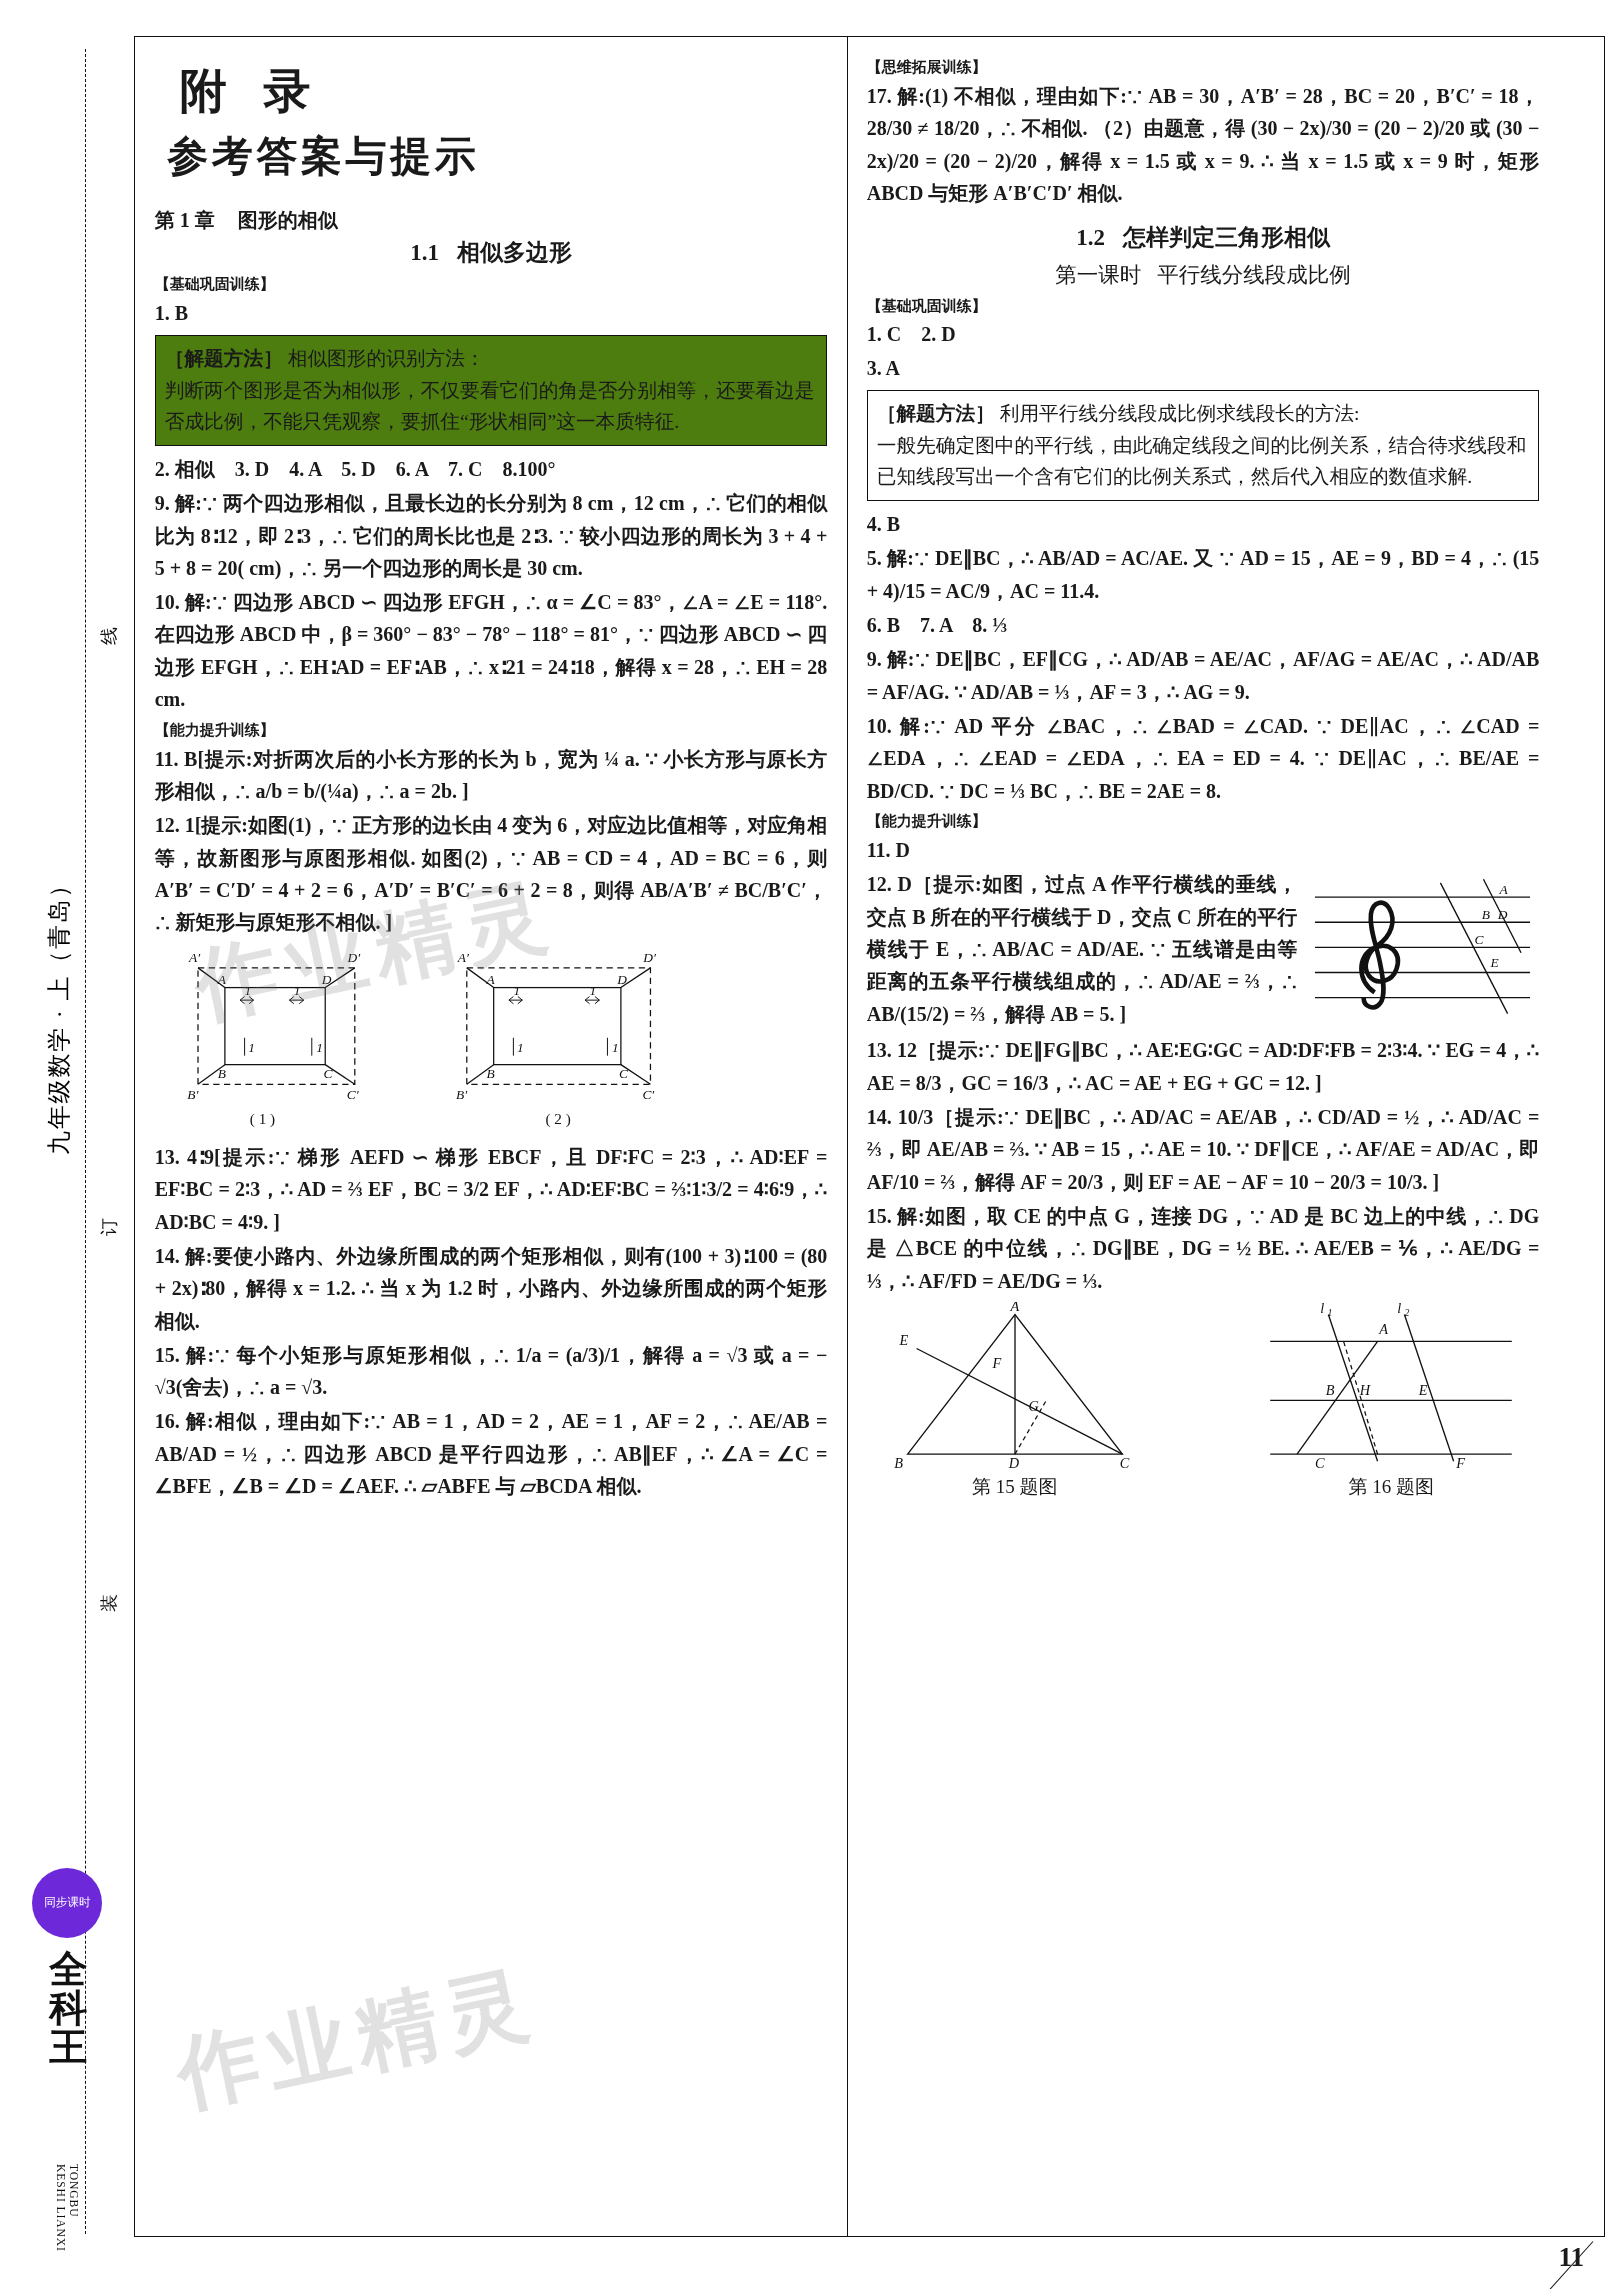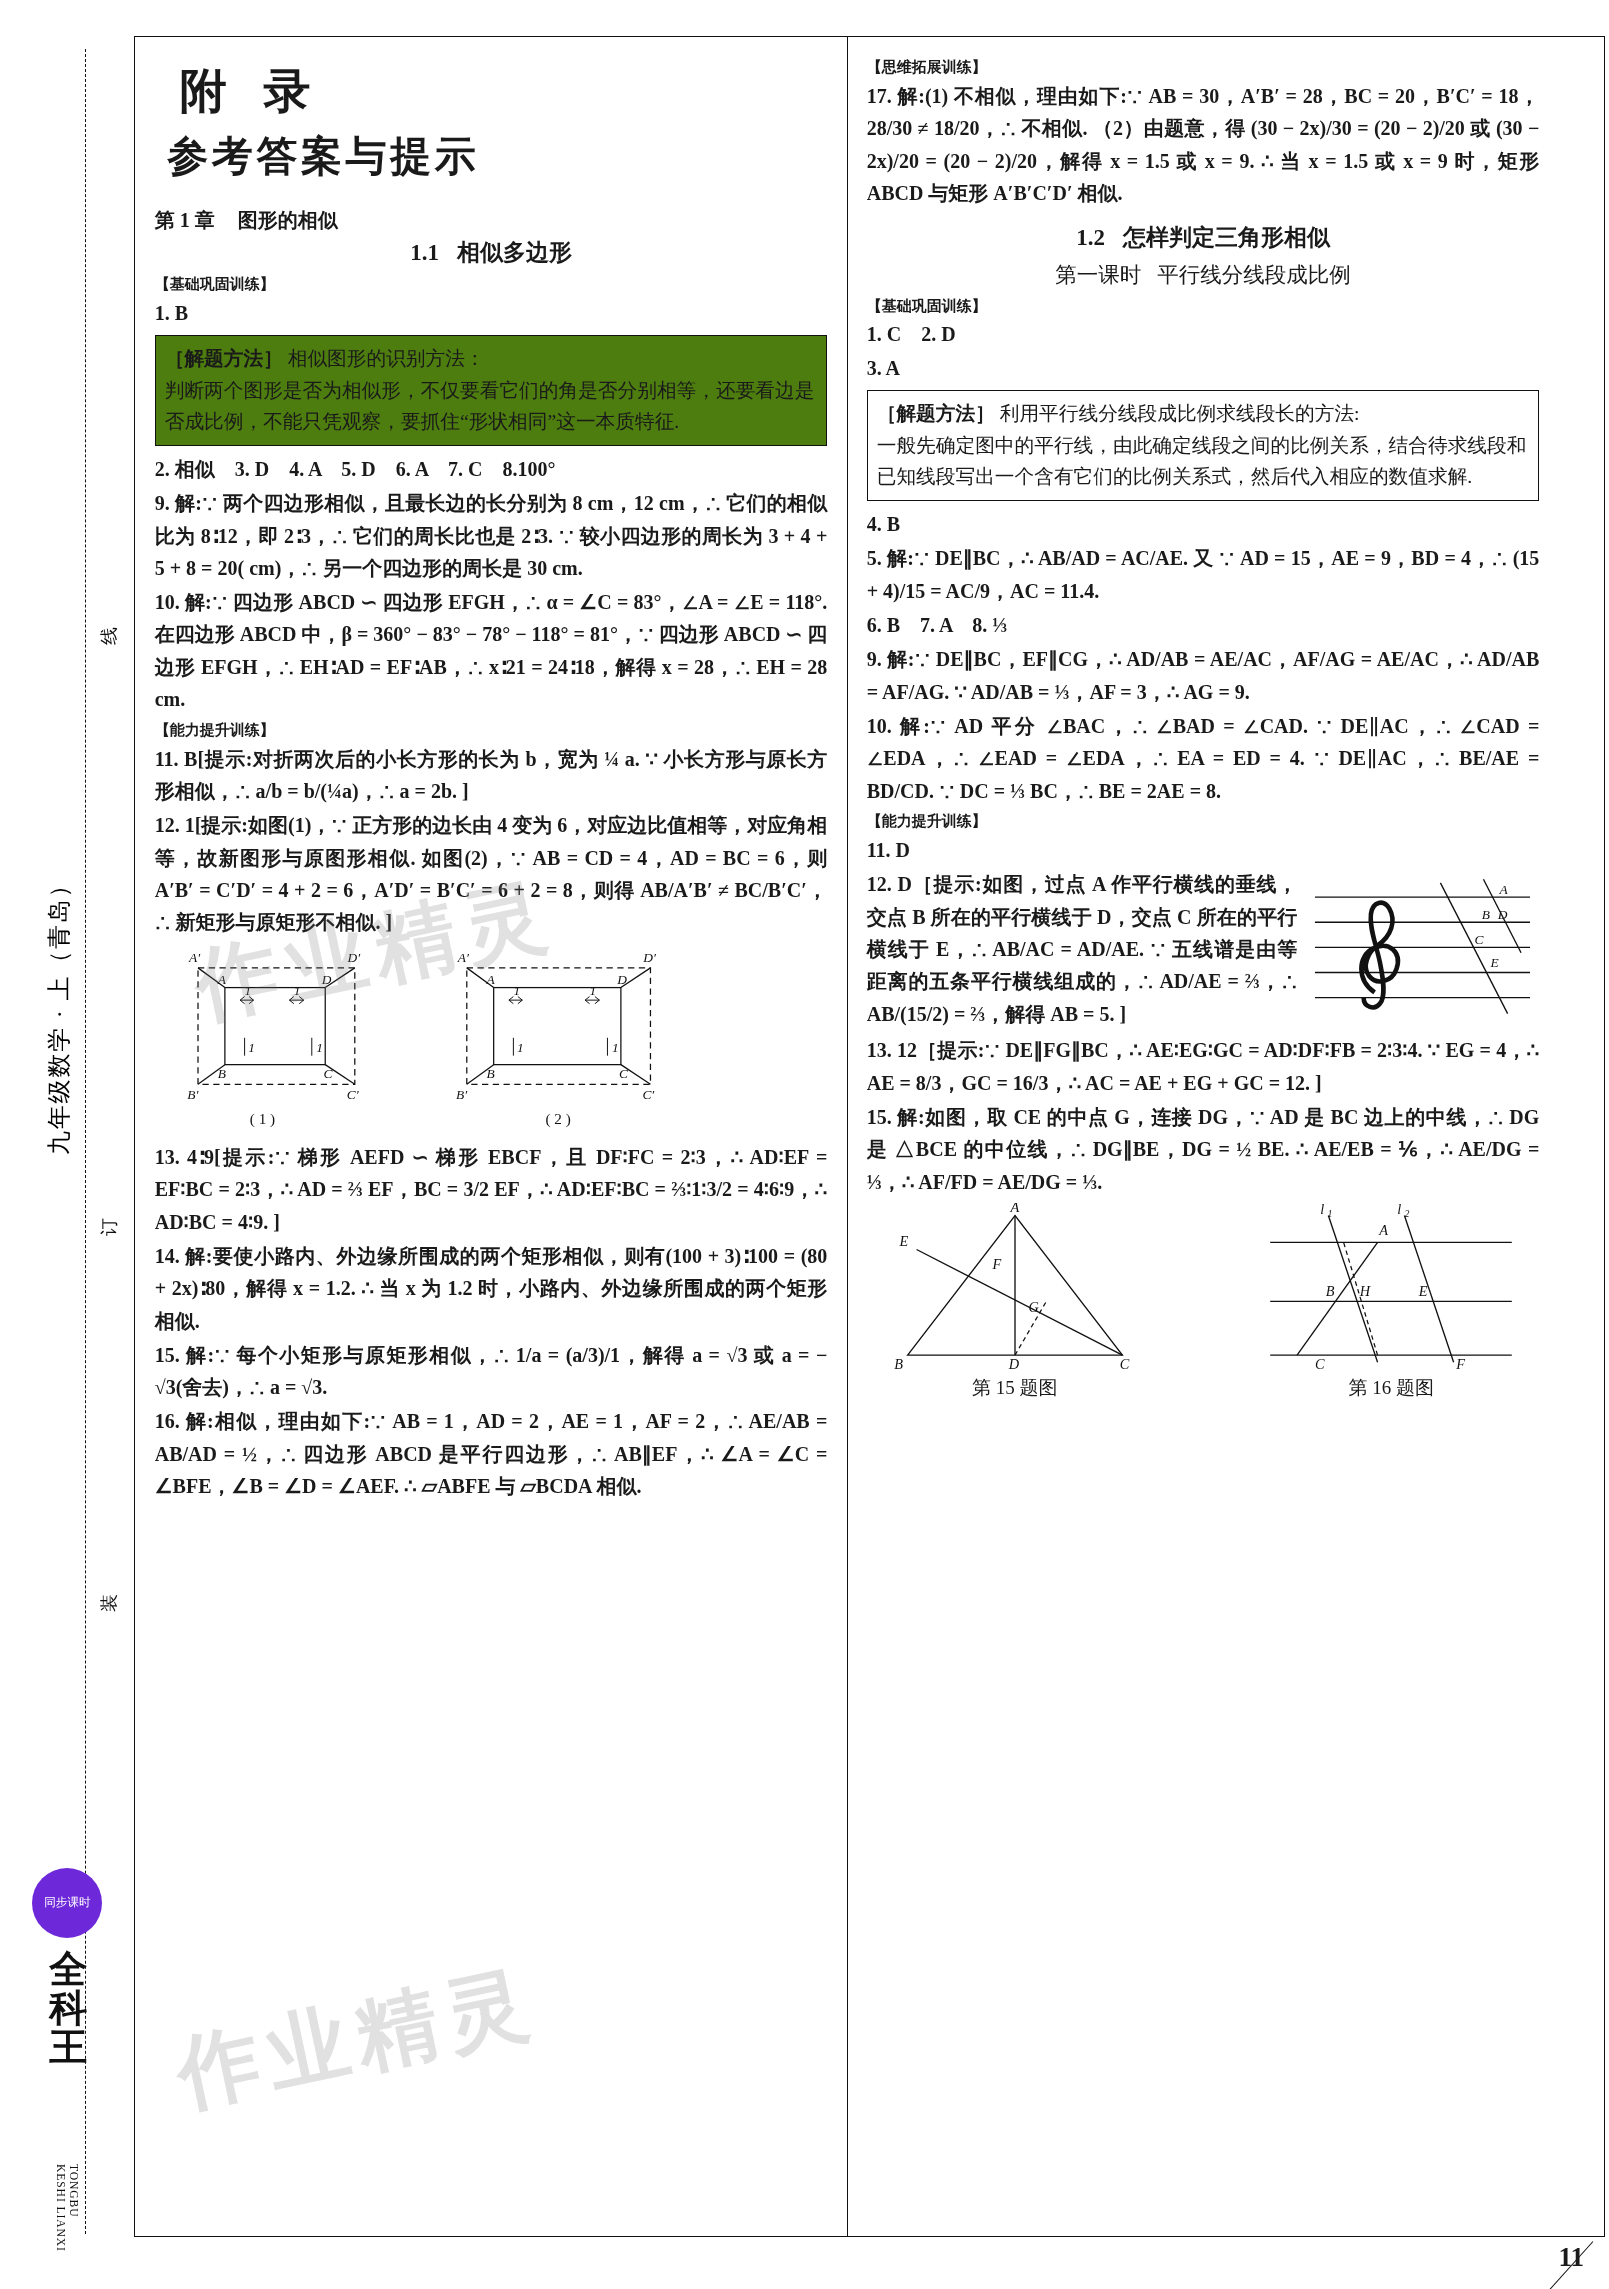--- a/index.html
+++ b/index.html
@@ -308,20 +308,21 @@
             <text x="214" y="52">D</text>
             <text x="188" y="80">C</text>
             <text x="206" y="106">E</text>
           </g>
         </svg>
         <p class="line">12. D［提示:如图，过点 A 作平行横线的垂线，交点 B 所在的平行横线于 D，交点 C 所在的平行横线于 E，∴ AB/AC = AD/AE. ∵ 五线谱是由等距离的五条平行横线组成的，∴ AD/AE = ⅔，∴ AB/(15/2) = ⅔，解得 AB = 5. ]</p>
       </div>
       <div style="clear:both"></div>
 
       <p class="line">13. 12［提示:∵ DE∥FG∥BC，∴ AE∶EG∶GC = AD∶DF∶FB = 2∶3∶4. ∵ EG = 4，∴ AE = 8/3，GC = 16/3，∴ AC = AE + EG + GC = 12. ]</p>
+      <p class="line">14. 10/3［提示:∵ DE∥BC，∴ AD/AC = AE/AB，∴ CD/AD = ½，∴ AD/AC = ⅔，即 AE/AB = ⅔. ∵ AB = 15，∴ AE = 10. ∵ DF∥CE，∴ AF/AE = AD/AC，即 AF/10 = ⅔，解得 AF = 20/3，则 EF = AE − AF = 10 − 20/3 = 10/3. ]</p>
       <p class="line">15. 解:如图，取 CE 的中点 G，连接 DG，∵ AD 是 BC 边上的中线，∴ DG 是 △BCE 的中位线，∴ DG∥BE，DG = ½ BE. ∴ AE/EB = ⅙，∴ AE/DG = ⅓，∴ AF/FD = AE/DG = ⅓.</p>
 
       <div style="display:flex;justify-content:space-between;margin-top:5.4px;">
         <div>
           <svg width="296" height="170" viewBox="0 0 330 190">
             <g stroke="#111" fill="none" stroke-width="1.5">
               <path d="M45 170 L165 14 L285 170 Z"></path>
               <line x1="165" y1="14" x2="165" y2="170"></line>
               <line x1="55" y1="52" x2="285" y2="170"></line>
             </g>

